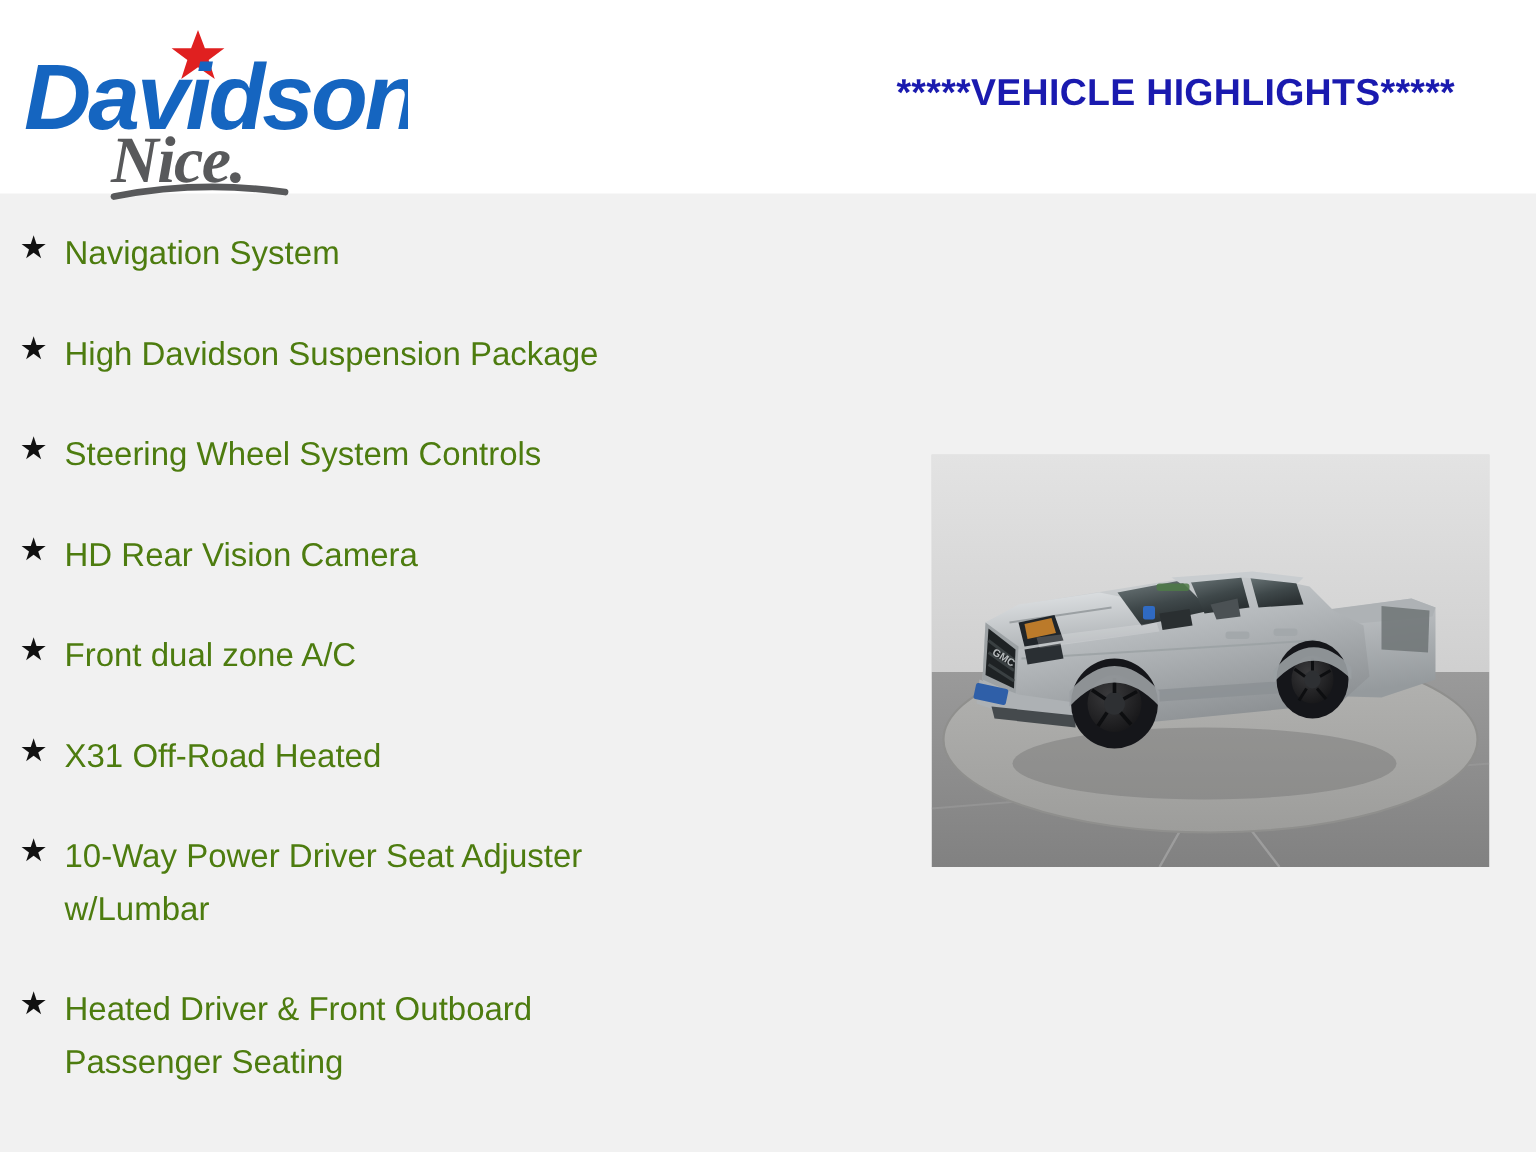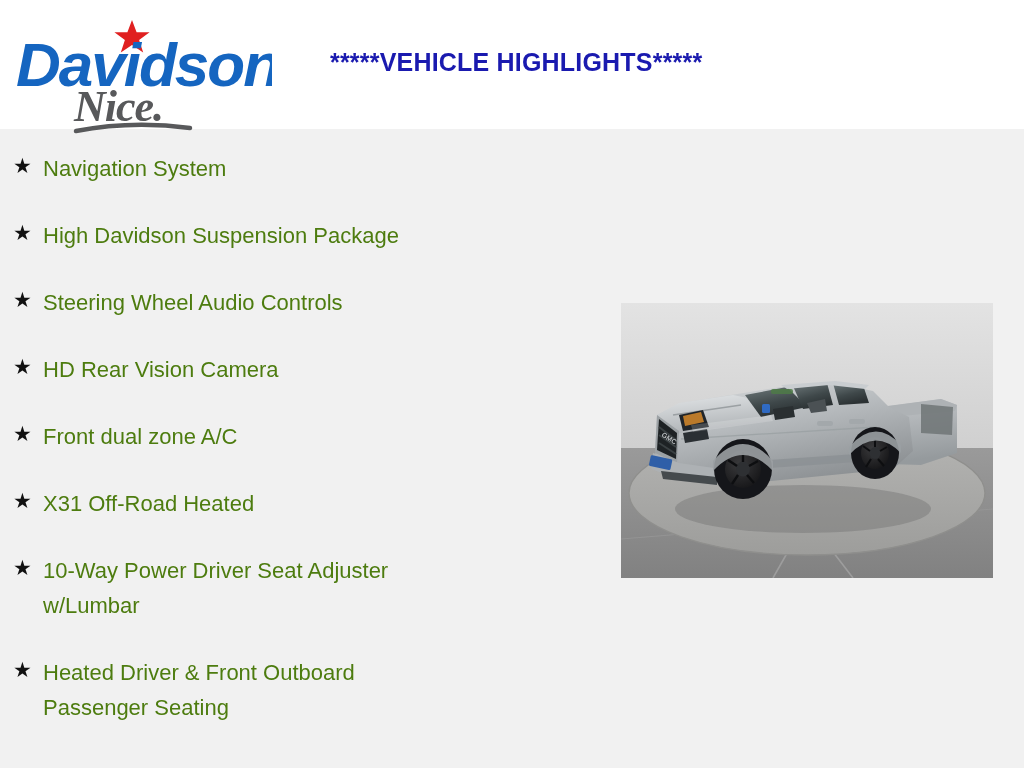--- a/index.html
+++ b/index.html
@@ -51,21 +51,21 @@
     fill: #58595b;
     letter-spacing: -1px;
   }
 
   
   #page-title {
     position: absolute;
     left: 330px;
     top: 48px;
     width: 640px;
-    text-align: left;
+    text-align: right;
     font-size: 25px;
     font-weight: bold;
     color: #1a1aaf;
     letter-spacing: 0.2px;
     white-space: nowrap;
   }
 
   
   #highlights-list {
     position: absolute;
@@ -139,21 +139,21 @@
     <span class="highlight-label">Navigation System</span>
   </li>
 
   <li class="highlight-item">
     <span class="bullet-star">★</span>
     <span class="highlight-label">High Davidson Suspension Package</span>
   </li>
 
   <li class="highlight-item">
     <span class="bullet-star">★</span>
-    <span class="highlight-label">Steering Wheel Audio Controls</span>
+    <span class="highlight-label">Steering Wheel System Controls</span>
   </li>
 
   <li class="highlight-item">
     <span class="bullet-star">★</span>
     <span class="highlight-label">HD Rear Vision Camera</span>
   </li>
 
   <li class="highlight-item">
     <span class="bullet-star">★</span>
     <span class="highlight-label">Front dual zone A/C</span>

